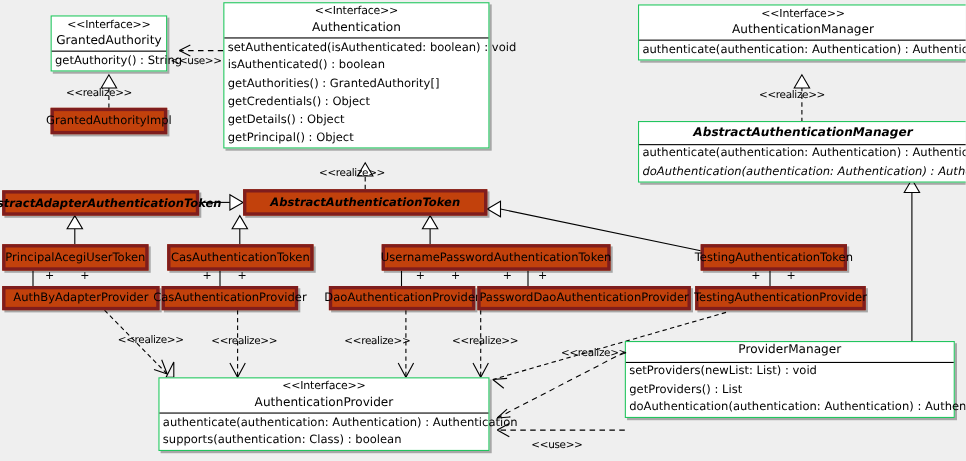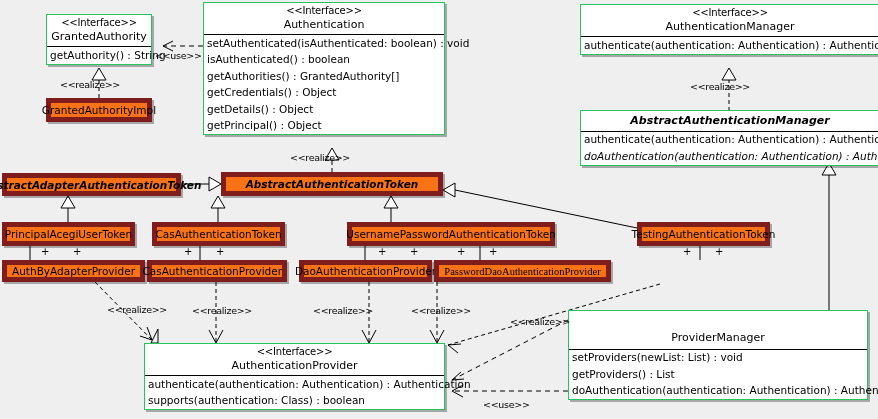--- a/index.html
+++ b/index.html
@@ -49,22 +49,22 @@
   .member {
     font-size: 10.5px;
     padding: 1.5px 2px 1.5px 3px;
     white-space: nowrap;
     overflow: visible;
     line-height: 1.28;
   }
   .member.italic { font-style: italic; }
   .simple-box {
     position: absolute;
-    background: #f97316;
-    border: 5px solid #7f1d1d;
+    background: #c2410c;
+    border: 3px solid #7f1d1d;
     box-sizing: border-box;
     box-shadow: 2px 2px 0 rgba(0,0,0,0.30);
     display: flex;
     align-items: center;
     justify-content: center;
     font-size: 10.5px;
     white-space: nowrap;
     z-index: 5;
   }
   .simple-box.italic { font-style: italic; font-weight: bold; }
@@ -274,46 +274,49 @@
   </div>
 
   <div class="simple-box" style="left:637px; top:222px; width:133px; height:24px;">
     <span>TestingAuthenticationToken</span>
   </div>
 
   <div class="simple-box" style="left:2px; top:260px; width:143px; height:22px;">
     <span>AuthByAdapterProvider</span>
   </div>
 
-  <div class="simple-box" style="left:147px; top:260px; width:140px; height:22px;justify-content:flex-end;">
+  <div class="simple-box" style="left:147px; top:260px; width:124px; height:22px;">
     <span>CasAuthenticationProvider</span>
   </div>
 
   <div class="simple-box" style="left:299px; top:260px; width:133px; height:22px;">
     <span>DaoAuthenticationProvider</span>
   </div>
 
-  <div class="simple-box" style="left:434px; top:260px; width:177px; height:22px;font-family:Liberation Serif, serif;">
+  <div class="simple-box" style="left:434px; top:260px; width:194px; height:22px;">
     <span>PasswordDaoAuthenticationProvider</span>
   </div>
 
+  <div class="simple-box" style="left:632px; top:260px; width:155px; height:22px;">
+    <span>TestingAuthenticationProvider</span>
+  </div>
 
   <div class="uml-box" style="left:144px; top:343px; width:301px;">
     <div class="uml-head">
       <span class="stereo">&lt;&lt;Interface&gt;&gt;</span>
       <span class="cname">AuthenticationProvider</span>
     </div>
     <div class="compartment">
       <div class="member">authenticate(authentication: Authentication) : Authentication</div>
       <div class="member">supports(authentication: Class) : boolean</div>
     </div>
   </div>
 
   <div class="uml-box" style="left:568px; top:310px; width:300px;">
-    <div class="uml-head" style="padding-top:20px; padding-bottom:4px;">
+    <div class="uml-head" style="padding-top:0; padding-bottom:4px;">
       <span class="cname">ProviderManager</span>
     </div>
     <div class="compartment">
       <div class="member">setProviders(newList: List) : void</div>
       <div class="member">getProviders() : List</div>
       <div class="member">doAuthentication(authentication: Authentication) : Authentication</div>
     </div>
   </div>
 
   <div class="edge-label" style="left:155px; top:50px;">&lt;&lt;use&gt;&gt;</div>

